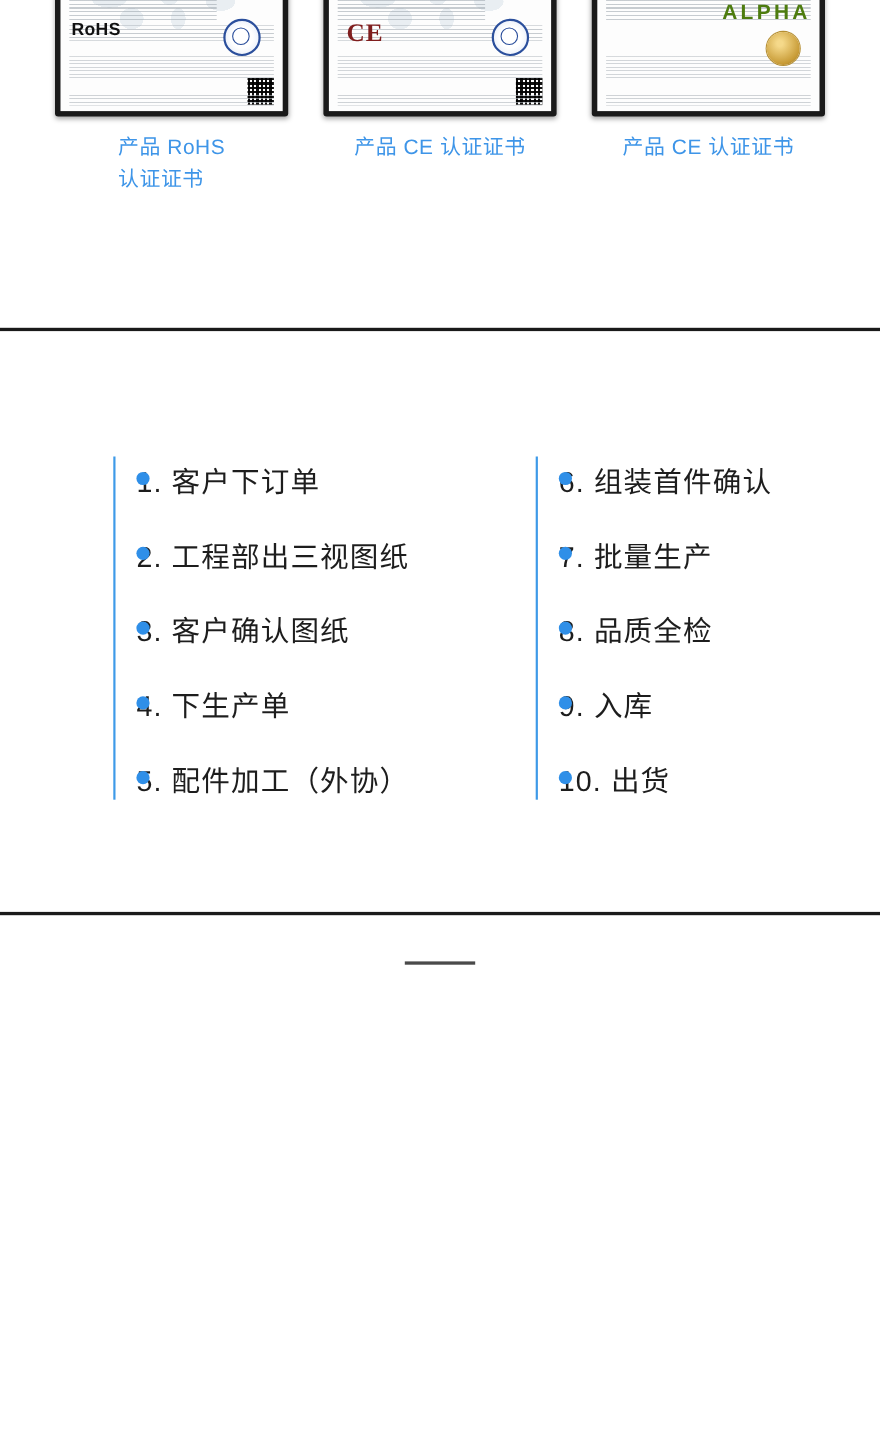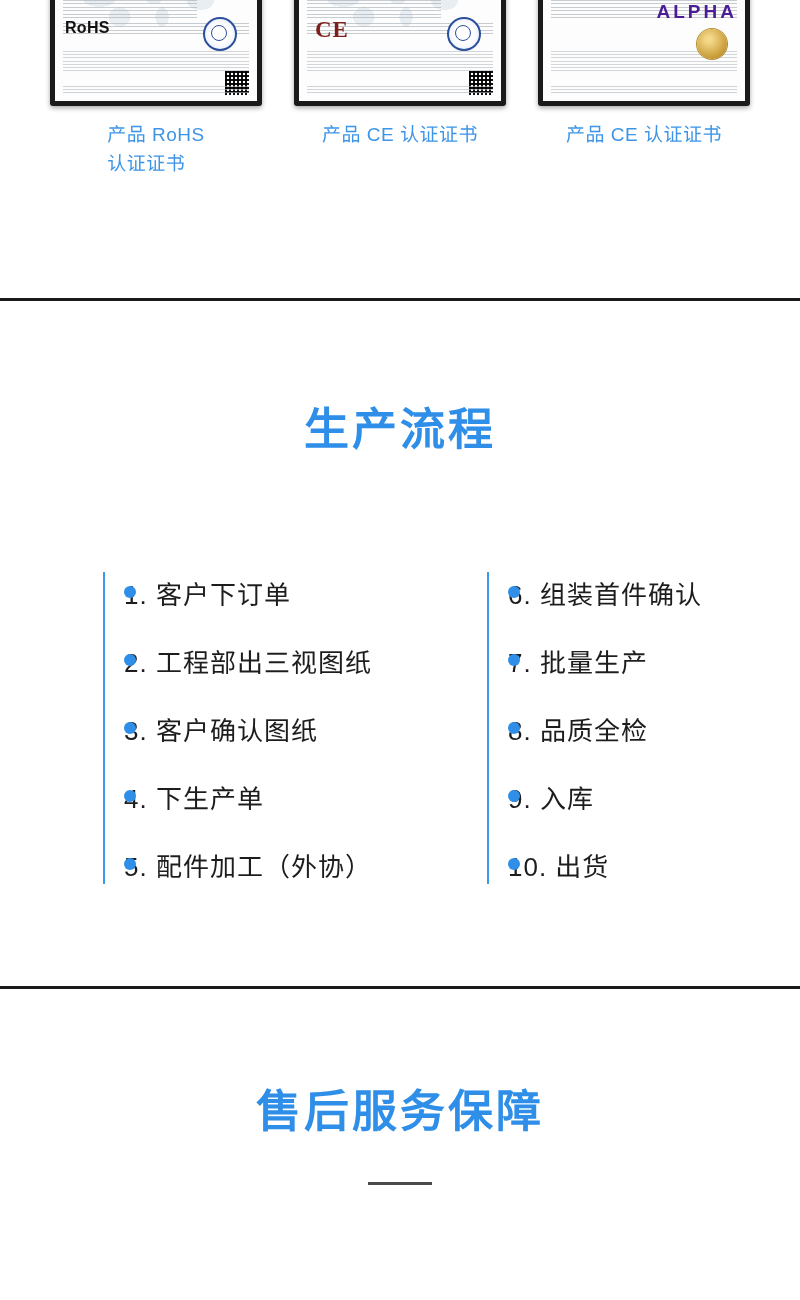--- a/index.html
+++ b/index.html
@@ -128,21 +128,21 @@
     background:
       repeating-linear-gradient(to right, #111 0 2px, #fff 2px 4px),
       repeating-linear-gradient(to bottom, #111 0 2px, #fff 2px 4px);
     background-blend-mode: multiply;
   }
   .cert-watermark {
     position: absolute;
     right: 8px; top: 24px;
     font-size: 19px;
     font-weight: bold;
-    color: #4c1d95;
+    color: #4d7c0f;
     letter-spacing: 3px;
   }
   .cert-footer {
     position: absolute;
     left: 8px; right: 8px; bottom: 5px;
     height: 10px;
     background: repeating-linear-gradient(to bottom,
       #b0b6bc 0px, #b0b6bc 1px, transparent 1px, transparent 3.2px);
     opacity: .6;
   }
@@ -276,21 +276,20 @@
       </div>
     </div>
     <div class="cert-caption">产品 CE 认证证书</div>
   </div>
 
 </div>
 
 <div class="divider" style="margin-top:88px;"></div>
 
 <div class="section">
-  <div class="section-title flow-title">生产流程</div>
 
   <div class="flow-cols">
     <div class="flow-col">
       <div class="flow-item-wrap">
           <div class="flow-dot" style="top:28px"></div>
         <div class="flow-item">1. 客户下订单</div>
         </div>
       <div class="flow-item-wrap">
           <div class="flow-dot" style="top:28px"></div>
         <div class="flow-item">2. 工程部出三视图纸</div>
@@ -330,15 +329,14 @@
           <div class="flow-dot" style="top:28px"></div>
         <div class="flow-item">10. 出货</div>
         </div>
     </div>
   </div>
 </div>
 
 <div class="divider" style="margin-top:88px;"></div>
 
 <div class="section">
-  <div class="section-title after-title">售后服务保障</div>
   <div class="rule"></div>
 </div>
 
 </body></html>

